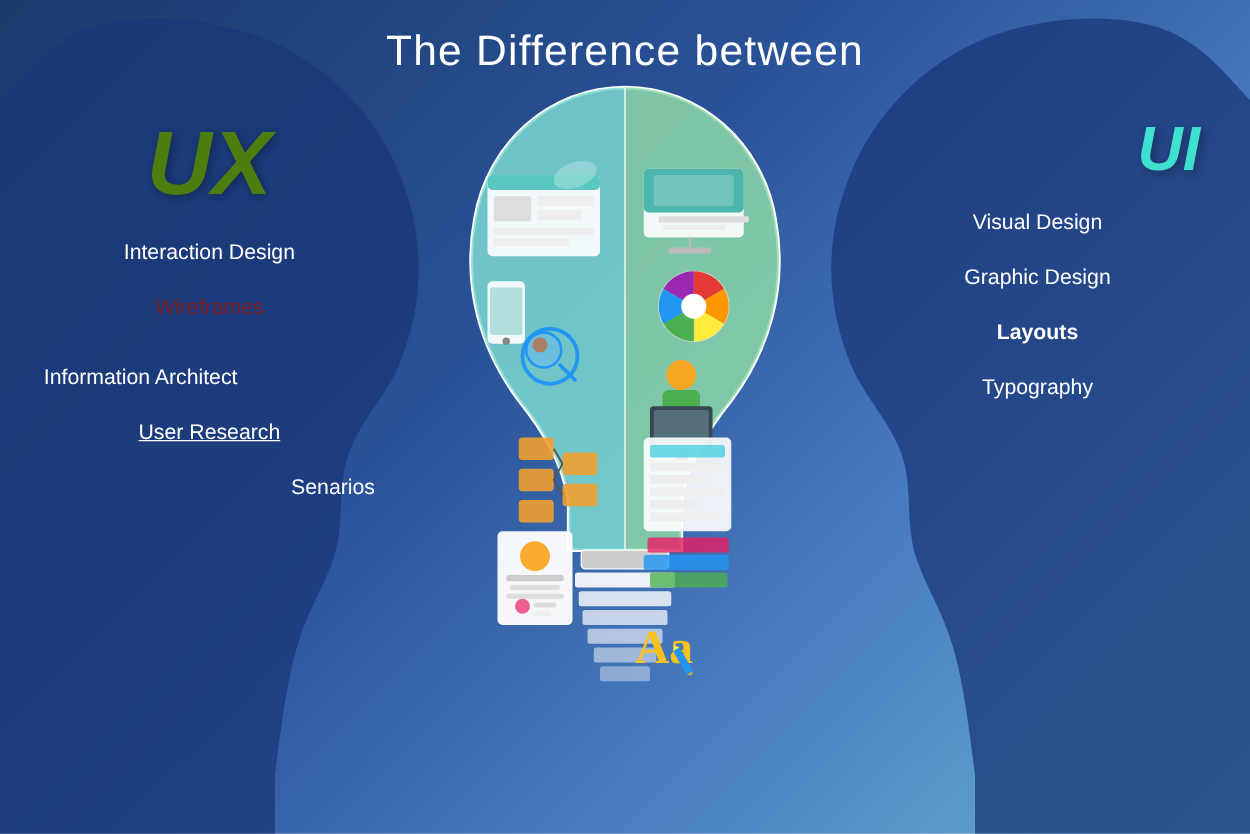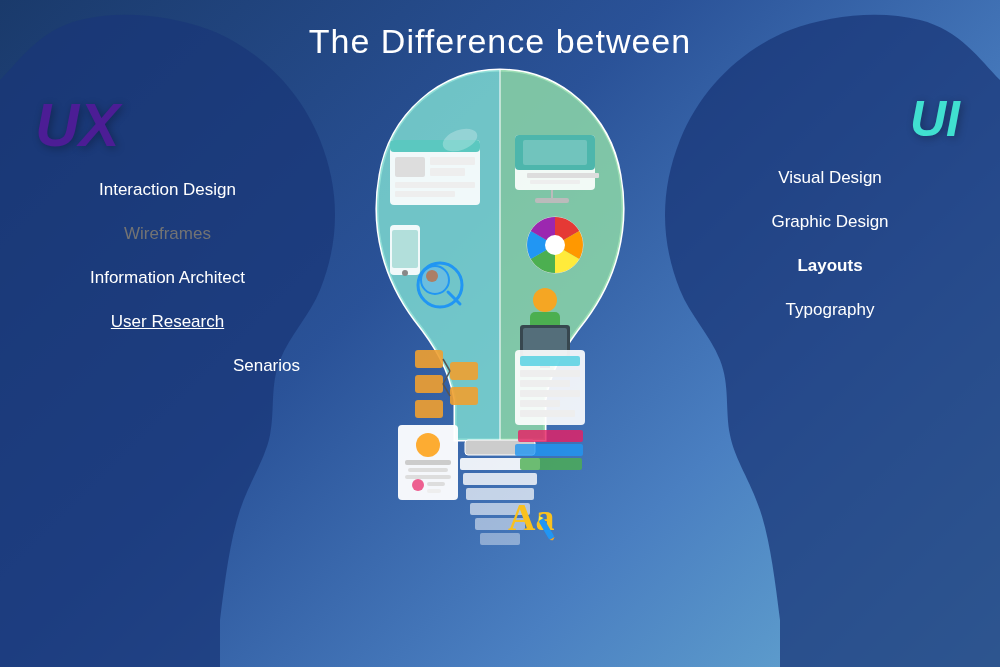--- a/index.html
+++ b/index.html
@@ -25,25 +25,25 @@
   <svg style="position:absolute;top:0;left:0;width:100%;height:100%;z-index:3;" viewBox="0 0 1000 667" xmlns="http://www.w3.org/2000/svg">
 
     <path d="M0,667 L0,80 C20,60 40,30 80,20 C120,10 170,15 210,30 C260,50 300,90 320,140 C340,190 340,240 320,290 C310,315 290,335 280,360 C270,385 275,410 270,435 C265,460 250,480 240,510 C230,540 225,580 220,620 L220,667 Z" fill="rgba(25, 55, 120, 0.75)"></path>
 
     <path d="M1000,667 L1000,80 C980,60 960,30 920,20 C880,10 830,15 790,30 C740,50 700,90 680,140 C660,190 660,240 680,290 C690,315 710,335 720,360 C730,385 725,410 730,435 C735,460 750,480 760,510 C770,540 775,580 780,620 L780,667 Z" fill="rgba(25, 55, 120, 0.75)"></path>
   </svg>
 
   <div style="position:absolute; top:60px; left:0; width:100%; height:calc(100% - 60px); z-index:10; display:flex; align-items:flex-start; justify-content:space-between;">
 
     <div style="width:300px; padding-left:35px; padding-top:30px;">
-      <span style="display:block; font-size:61px; font-weight:900; color:#4c1d95; font-style:italic; margin-bottom:20px; text-shadow:2px 2px 8px rgba(0,0,0,0.3);">UX</span>
+      <span style="display:block; font-size:72px; font-weight:900; color:#4d7c0f; font-style:italic; margin-bottom:20px; text-shadow:2px 2px 8px rgba(0,0,0,0.3);text-align:center;">UX</span>
 
       <span style="display:block; color:white; font-size:17px; margin-bottom:24px; text-align:center;">Interaction Design</span>
-      <span style="display:block; color:#737373; font-size:17px; margin-bottom:24px; text-align:center;">Wireframes</span>
-      <span style="display:block; color:white; font-size:17px; margin-bottom:24px; text-align:center;">Information Architect</span>
+      <span style="display:block; color:#7f1d1d; font-size:17px; margin-bottom:36px; text-align:center;">Wireframes</span>
+      <span style="display:block; color:white; font-size:17px; margin-bottom:24px; text-align:left;">Information Architect</span>
       <span style="display:block; color:white; font-size:17px; margin-bottom:24px; text-align:center;text-decoration:underline;">User Research</span>
       <span style="display:block; color:white; font-size:17px; margin-bottom:24px; text-align:right;">Senarios</span>
     </div>
 
     <div style="flex:1; display:flex; justify-content:center; align-items:flex-start; padding-top:0px;">
       <svg width="280" height="520" viewBox="0 0 280 520" xmlns="http://www.w3.org/2000/svg">
 
         <defs>
           <clipPath id="leftHalf">
             <rect x="0" y="0" width="140" height="520"></rect>

